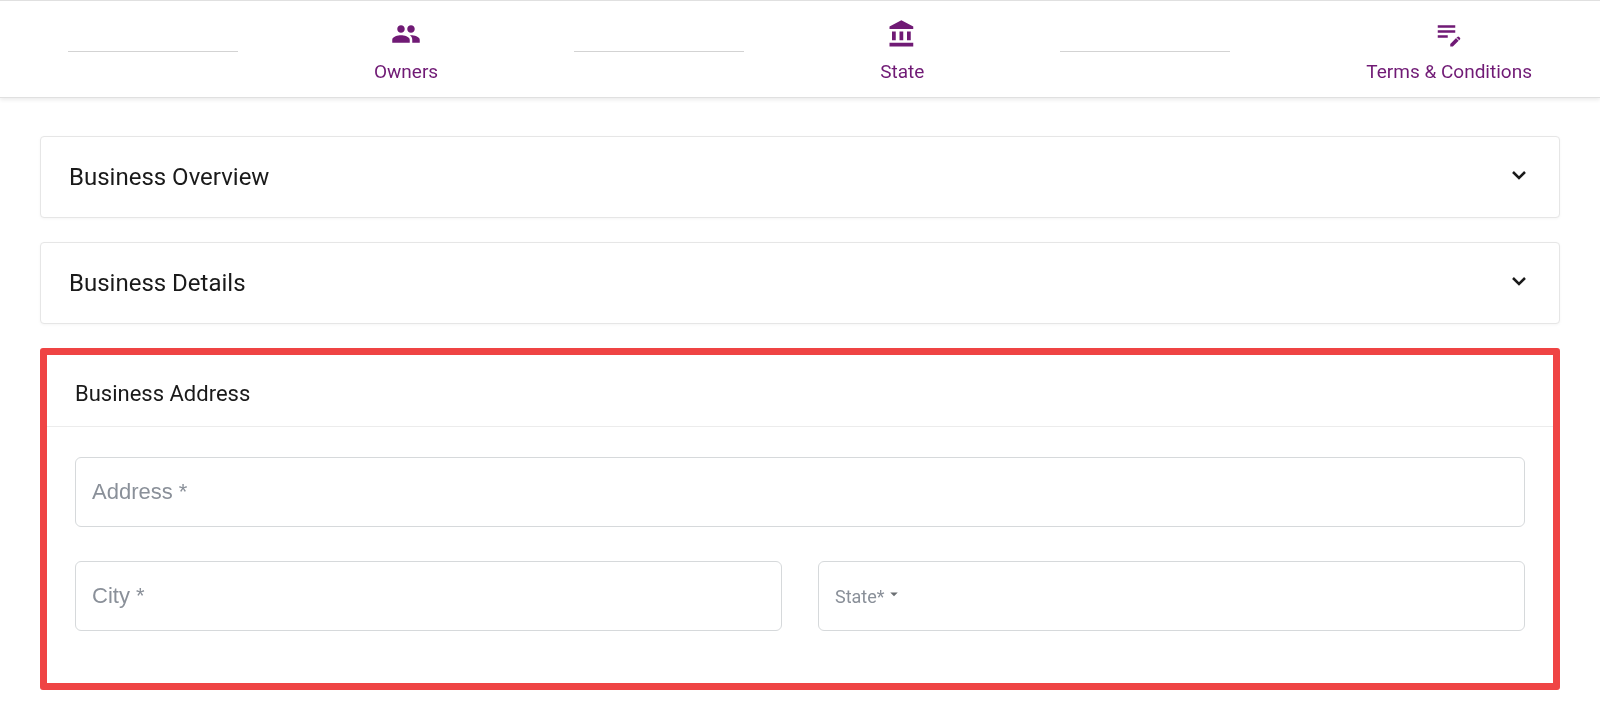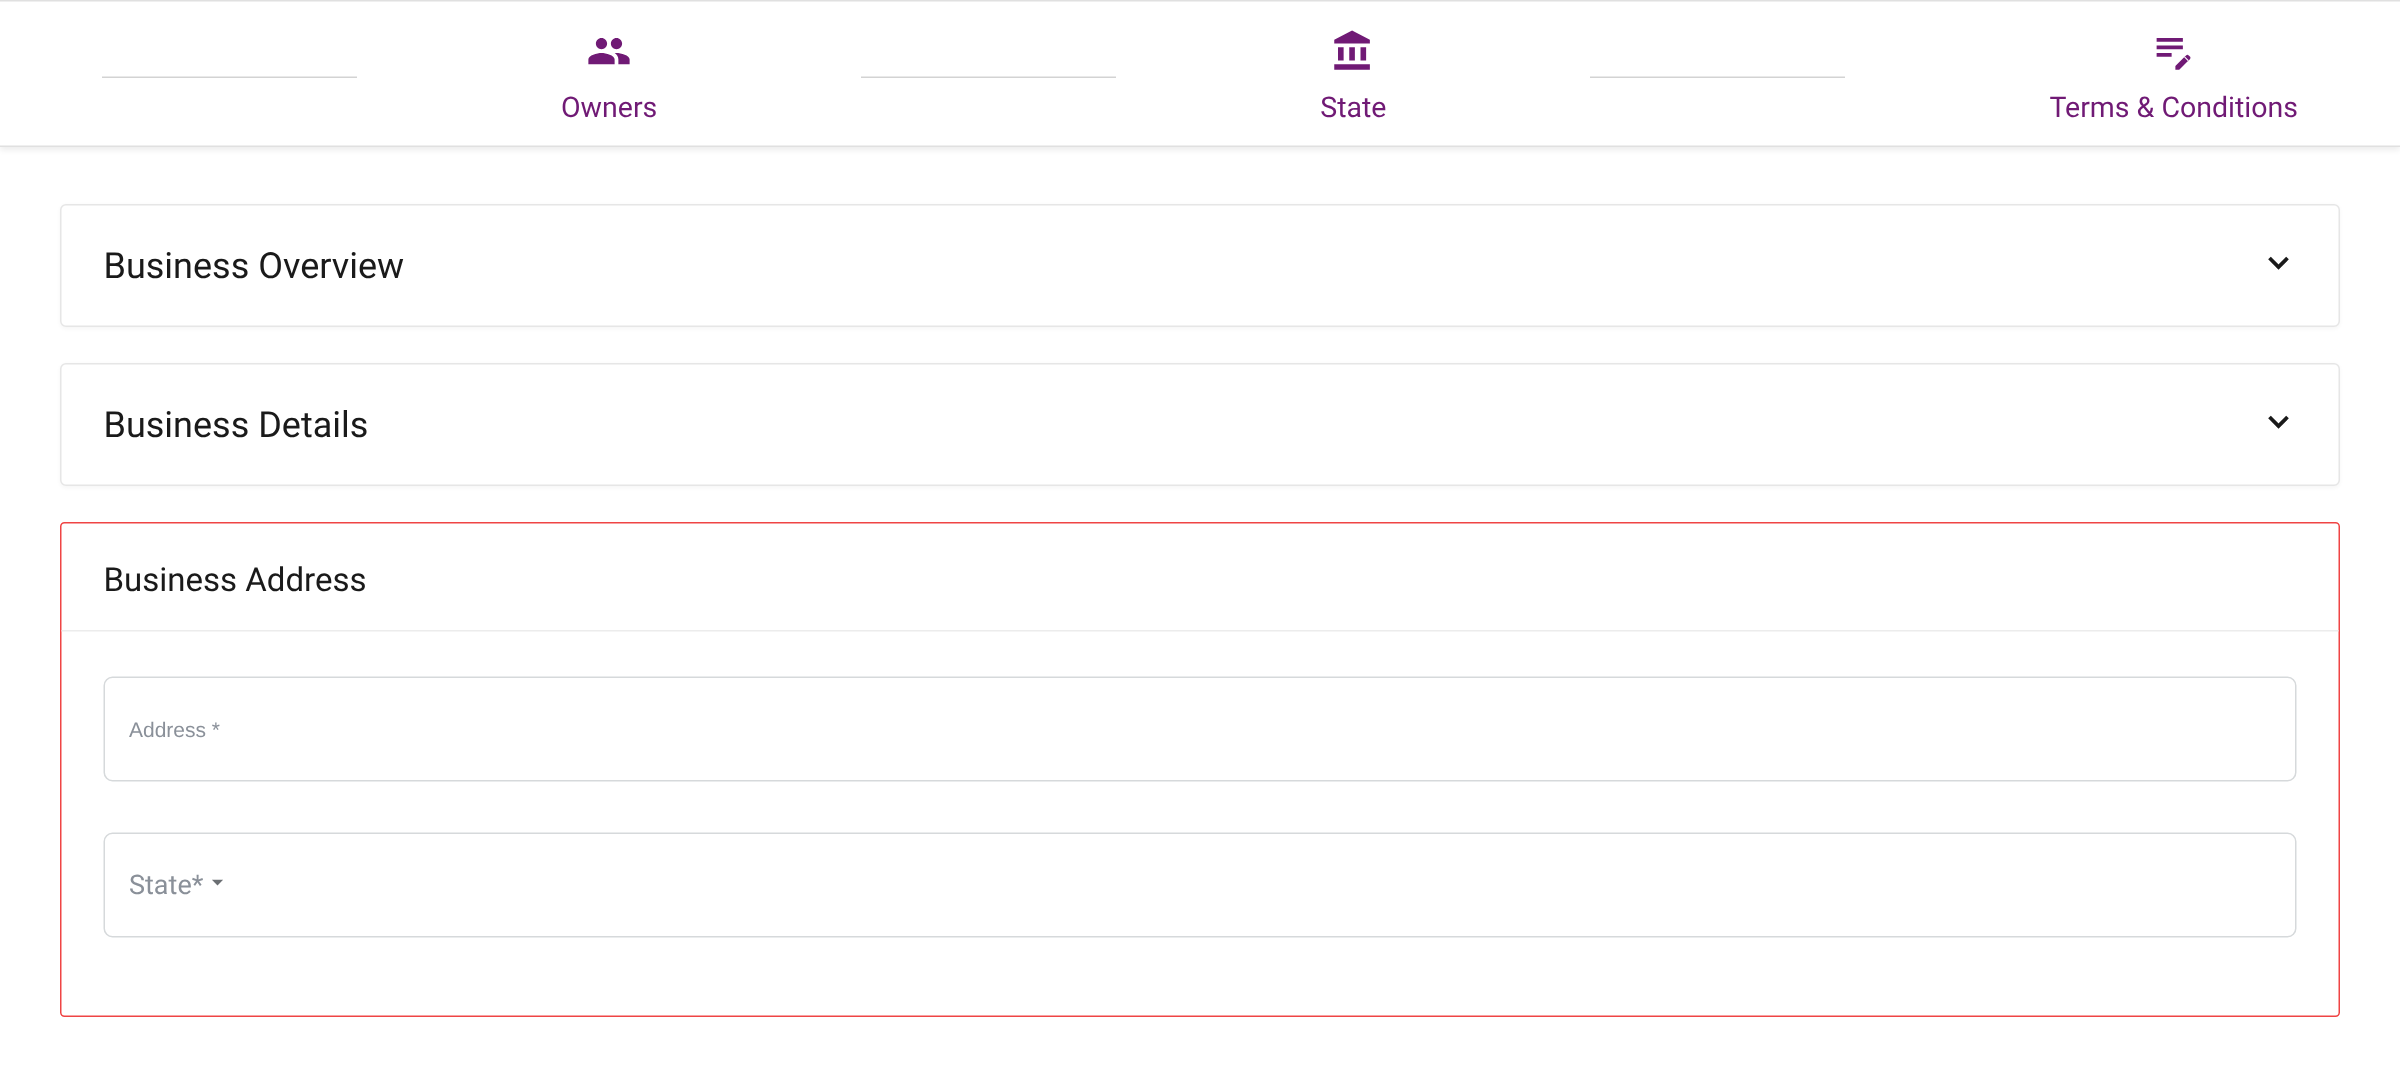--- a/index.html
+++ b/index.html
@@ -78,21 +78,21 @@
       color: #1a1a1a;
     }
 
     .accordion-chevron svg {
       width: 24px;
       height: 24px;
       color: #1a1a1a;
     }
 
     .expanded-section {
-      border: 1px solid #ef4444;
+      border: 7px solid #ef4444;
       border-radius: 3px;
       background: #fff;
     }
 
     .expanded-header {
       padding: 26px 28px 20px 28px;
     }
 
     .expanded-title {
       font-size: 22px;
@@ -127,21 +127,21 @@
       padding: 0 16px;
       color: #8a9099;
       font-size: 18px;
       background: #fff;
     }
 
     .field input {
       border: none;
       outline: none;
       width: 100%;
-      font-size: 14px;
+      font-size: 22px;
       color: #ef4444;
       background: transparent;
     }
 
     .field input::placeholder {
       color: #8a9099;
     }
 
     .select-field {
       justify-content: flex-start;
@@ -233,20 +233,23 @@
 
     <div class="form-body">
 
       <div class="form-row">
         <div class="field col-address1">
           <input type="text" placeholder="Address *" style="">
         </div>
       </div>
 
       <div class="form-row">
+        <div class="field col-third">
+          <input type="text" placeholder="City *" style="">
+        </div>
         <div class="field col-third select-field">
           <span class="placeholder">State*</span>
           <span class="dropdown-caret">
             <svg viewBox="0 0 24 24" fill="currentColor">
                 <path d="M7 10l5 5 5-5z"></path>
               </svg>
           </span>
         </div>
       </div>
 

